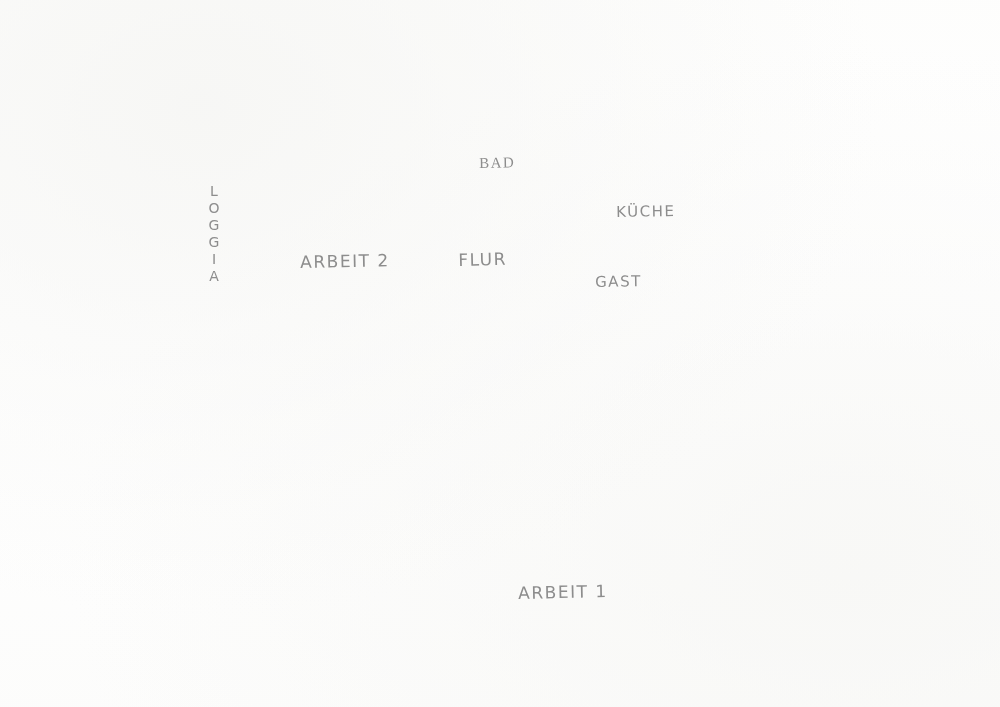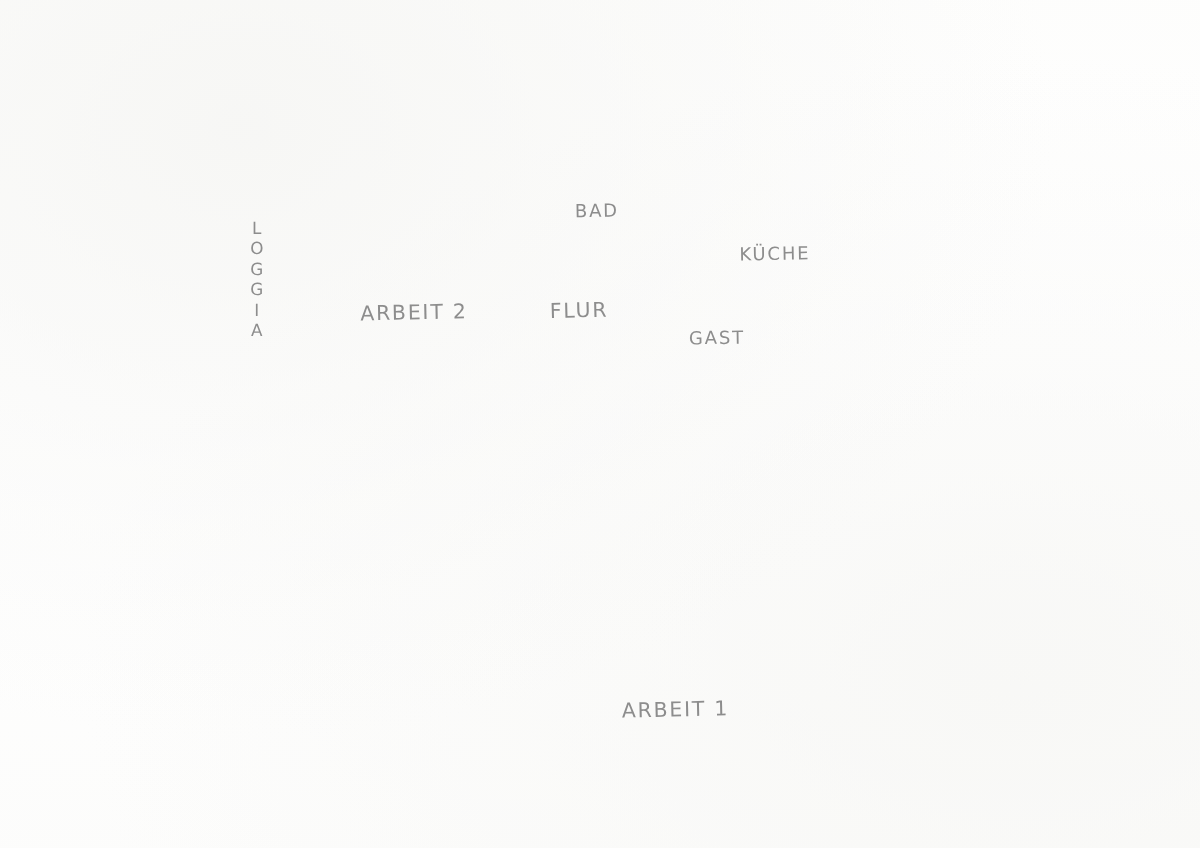--- a/index.html
+++ b/index.html
@@ -539,21 +539,21 @@
     <span>G</span>
     <span>G</span>
     <span>I</span>
     <span>A</span>
   </div>
 
   <div class="room-label lbl-big" style="left:300px; top:252px; transform: rotate(-1.2deg);">ARBEIT 2</div>
 
   <div class="room-label lbl-big" style="left:458px; top:250px; transform: rotate(-1.5deg);">FLUR</div>
 
-  <div class="room-label lbl-med" style="left:479px; top:167px; transform: rotate(-1deg);">BAD</div>
+  <div class="room-label lbl-med" style="left:479px; top:155px; transform: rotate(-1deg); font-family: Liberation Serif, serif;">BAD</div>
 
   <div class="room-label lbl-med" style="left:616px; top:203px; transform: rotate(-1deg);">KÜCHE</div>
 
-  <div class="room-label lbl-med" style="left:574px; top:273px; transform: rotate(-1deg); text-align: center;">GAST</div>
+  <div class="room-label lbl-med" style="left:595px; top:273px; transform: rotate(-1deg); text-align: center;">GAST</div>
 
   <div class="room-label lbl-big" style="left:518px; top:583px; transform: rotate(-1.3deg);">ARBEIT 1</div>
 
 </div>
 
 </body></html>

